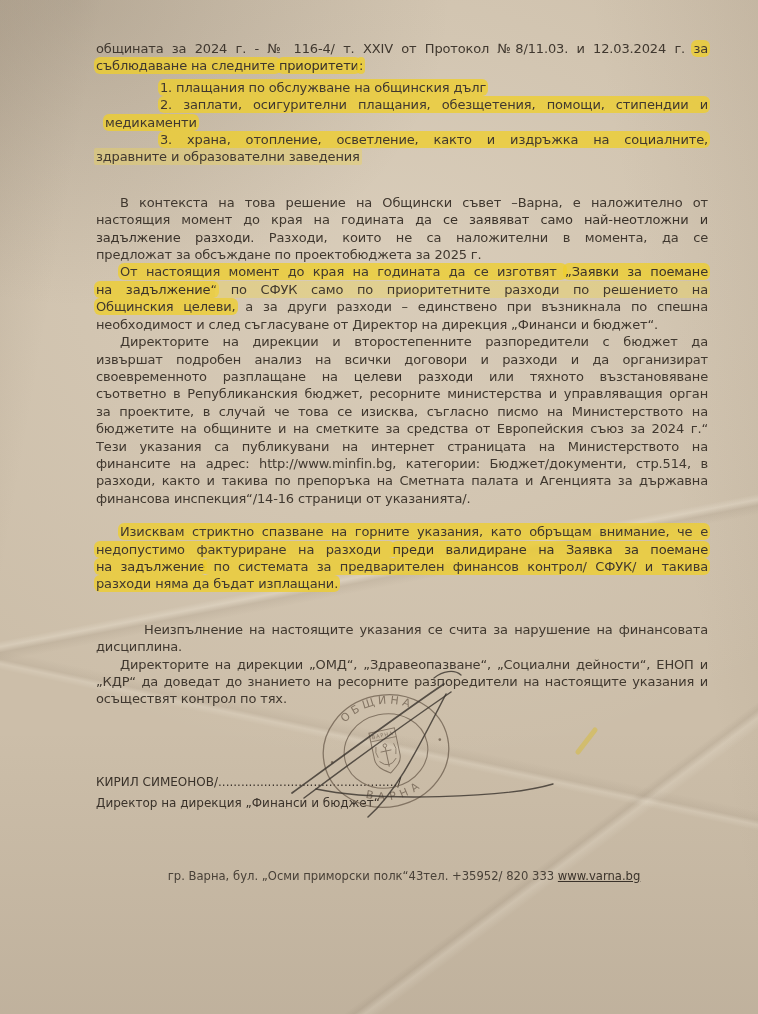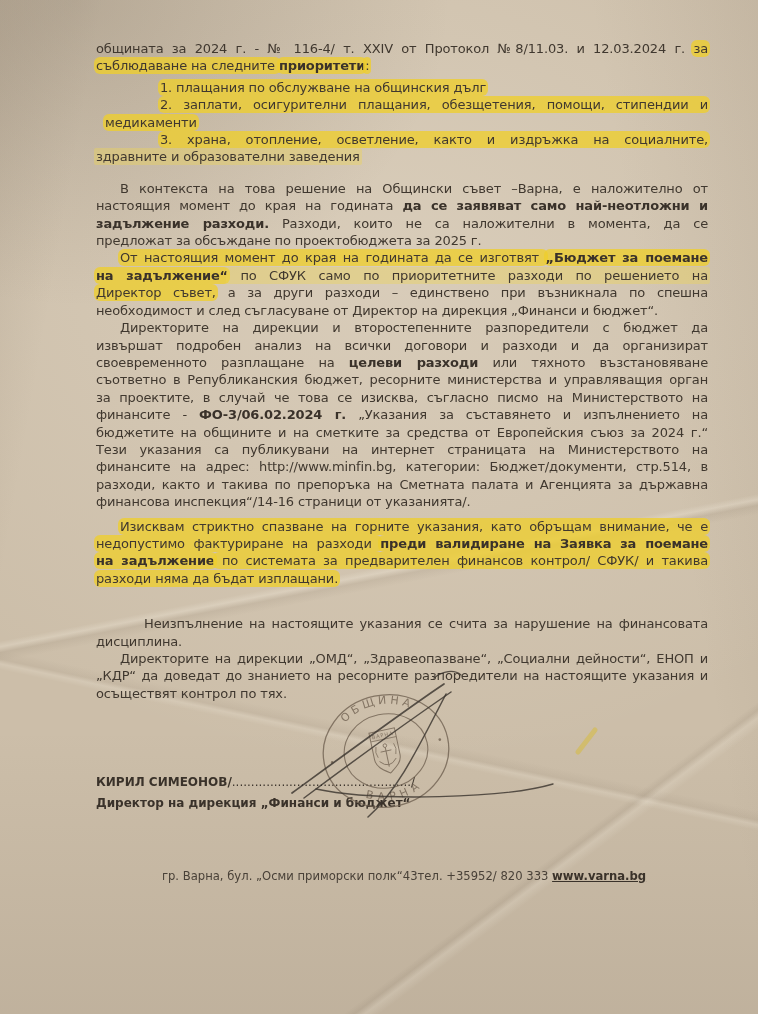--- a/index.html
+++ b/index.html
@@ -25,28 +25,28 @@
     position:absolute;left:96px;top:40px;width:612px;z-index:2;
     color:#40382f;font-size:13px;line-height:17.4px;letter-spacing:-0.15px;
   }
   .para{margin:0;}
   .ln{min-height:17.4px;}
   .j{text-align:justify;text-align-last:justify;}
   .i1{padding-left:24px;}   
   .i2{padding-left:64px;}   
   .i3{padding-left:9px;}    
   .i4{padding-left:48px;margin-top:28px;}   
-  .b{font-weight:bold;color:#3a322a;}
+  .b{font-weight:normal;color:#3a322a;}
   .hl{background:rgba(238,206,45,0.78);box-decoration-break:clone;padding:1px 2px;margin:-1px -2px;border-radius:6px;}
   .hl2{background:rgba(238,212,85,0.40);box-decoration-break:clone;padding:1px 2px;margin:-1px -2px;border-radius:2px;}
   .u{text-decoration:underline;}
   .mt-list{margin-top:4px;}
-  .mt-a{margin-top:14px;}
+  .mt-a{margin-top:28px;}
   .mt-d{}
-  .mt-e{margin-top:7px;}
+  .mt-e{margin-top:16px;}
   .mt-f{margin-top:16px;}
   .signature{position:absolute;left:96px;top:772px;width:560px;z-index:2;
     color:#3c342c;font-size:12px;line-height:21px;letter-spacing:0;}
   .signature .ln{min-height:21px;}
   .stamp{position:absolute;left:316px;top:688px;z-index:3;opacity:0.78;transform:rotate(-12deg);pointer-events:none;}
   .autograph{position:absolute;left:248px;top:648px;z-index:4;pointer-events:none;}
   .footer{position:absolute;left:0;top:869px;width:758px;text-align:center;z-index:2;
     color:#494138;font-size:11.6px;letter-spacing:0;padding-left:25px;}
 </style>
 </head>
@@ -66,32 +66,31 @@
         <div class="ln i2 j"><span class="hl">3. храна, отопление, осветление, както и издръжка на социалните,</span></div>
         <div class="ln"><span class="hl2">здравните и образователни заведения</span></div>
       </div>
     <div class="para mt-a">
         <div class="ln i1 j"><span>В контекста на това решение на Общински съвет –Варна, е наложително от</span></div>
         <div class="ln j"><span>настоящия момент до края на годината </span><span class="b">да се заявяват само най-неотложни и</span></div>
         <div class="ln j"><span class="b">задължение разходи.</span><span> Разходи, които не са наложителни в момента, да се</span></div>
         <div class="ln"><span>предложат за обсъждане по проектобюджета за 2025 г.</span></div>
       </div>
     <div class="para">
-        <div class="ln i1 j"><span class="hl">От настоящия момент до края на годината да се изготвят </span><span class="b hl">„Бюджет за поемане</span></div>
+        <div class="ln i1 j"><span class="hl">От настоящия момент до края на годината да се изготвят </span><span class="b hl">„Заявки за поемане</span></div>
         <div class="ln j"><span class="b hl">на задължение“</span><span class="hl2"> по СФУК само по приоритетните разходи по решението на</span></div>
-        <div class="ln j"><span class="hl">Директор съвет,</span><span> а за други разходи – единствено при възникнала по спешна</span></div>
+        <div class="ln j"><span class="hl">Общинския целеви,</span><span> а за други разходи – единствено при възникнала по спешна</span></div>
         <div class="ln"><span>необходимост и след съгласуване от Директор на дирекция „Финанси и бюджет“.</span></div>
       </div>
     <div class="para">
         <div class="ln i1 j"><span>Директорите на дирекции и второстепенните разпоредители с бюджет да</span></div>
         <div class="ln j"><span>извършат подробен анализ на всички договори и разходи и да организират</span></div>
         <div class="ln j"><span>своевременното разплащане на </span><span class="b">целеви разходи</span><span> или тяхното възстановяване</span></div>
         <div class="ln j"><span>съответно в Републиканския бюджет, ресорните министерства и управляващия орган</span></div>
         <div class="ln j"><span>за проектите, в случай че това се изисква, съгласно писмо на Министерството на</span></div>
-        <div class="ln j"><span>финансите - </span><span class="b">ФО-3/06.02.2024 г.</span><span> „Указания за съставянето и изпълнението на</span></div>
         <div class="ln j"><span>бюджетите на общините и на сметките за средства от Европейския съюз за 2024 г.“</span></div>
       </div>
     <div class="para mt-d">
         <div class="ln j"><span>Тези указания са публикувани на интернет страницата на Министерството на</span></div>
         <div class="ln j"><span>финансите на адрес: http://www.minfin.bg, категории: Бюджет/документи, стр.514, в</span></div>
         <div class="ln j"><span>разходи, както и такива по препоръка на Сметната палата и Агенцията за държавна</span></div>
         <div class="ln"><span>финансова инспекция“/14-16 страници от указанията/.</span></div>
       </div>
     <div class="para mt-e">
         <div class="ln i1 j"><span class="hl">Изисквам стриктно спазване на горните указания, като обръщам внимание, че е</span></div>

